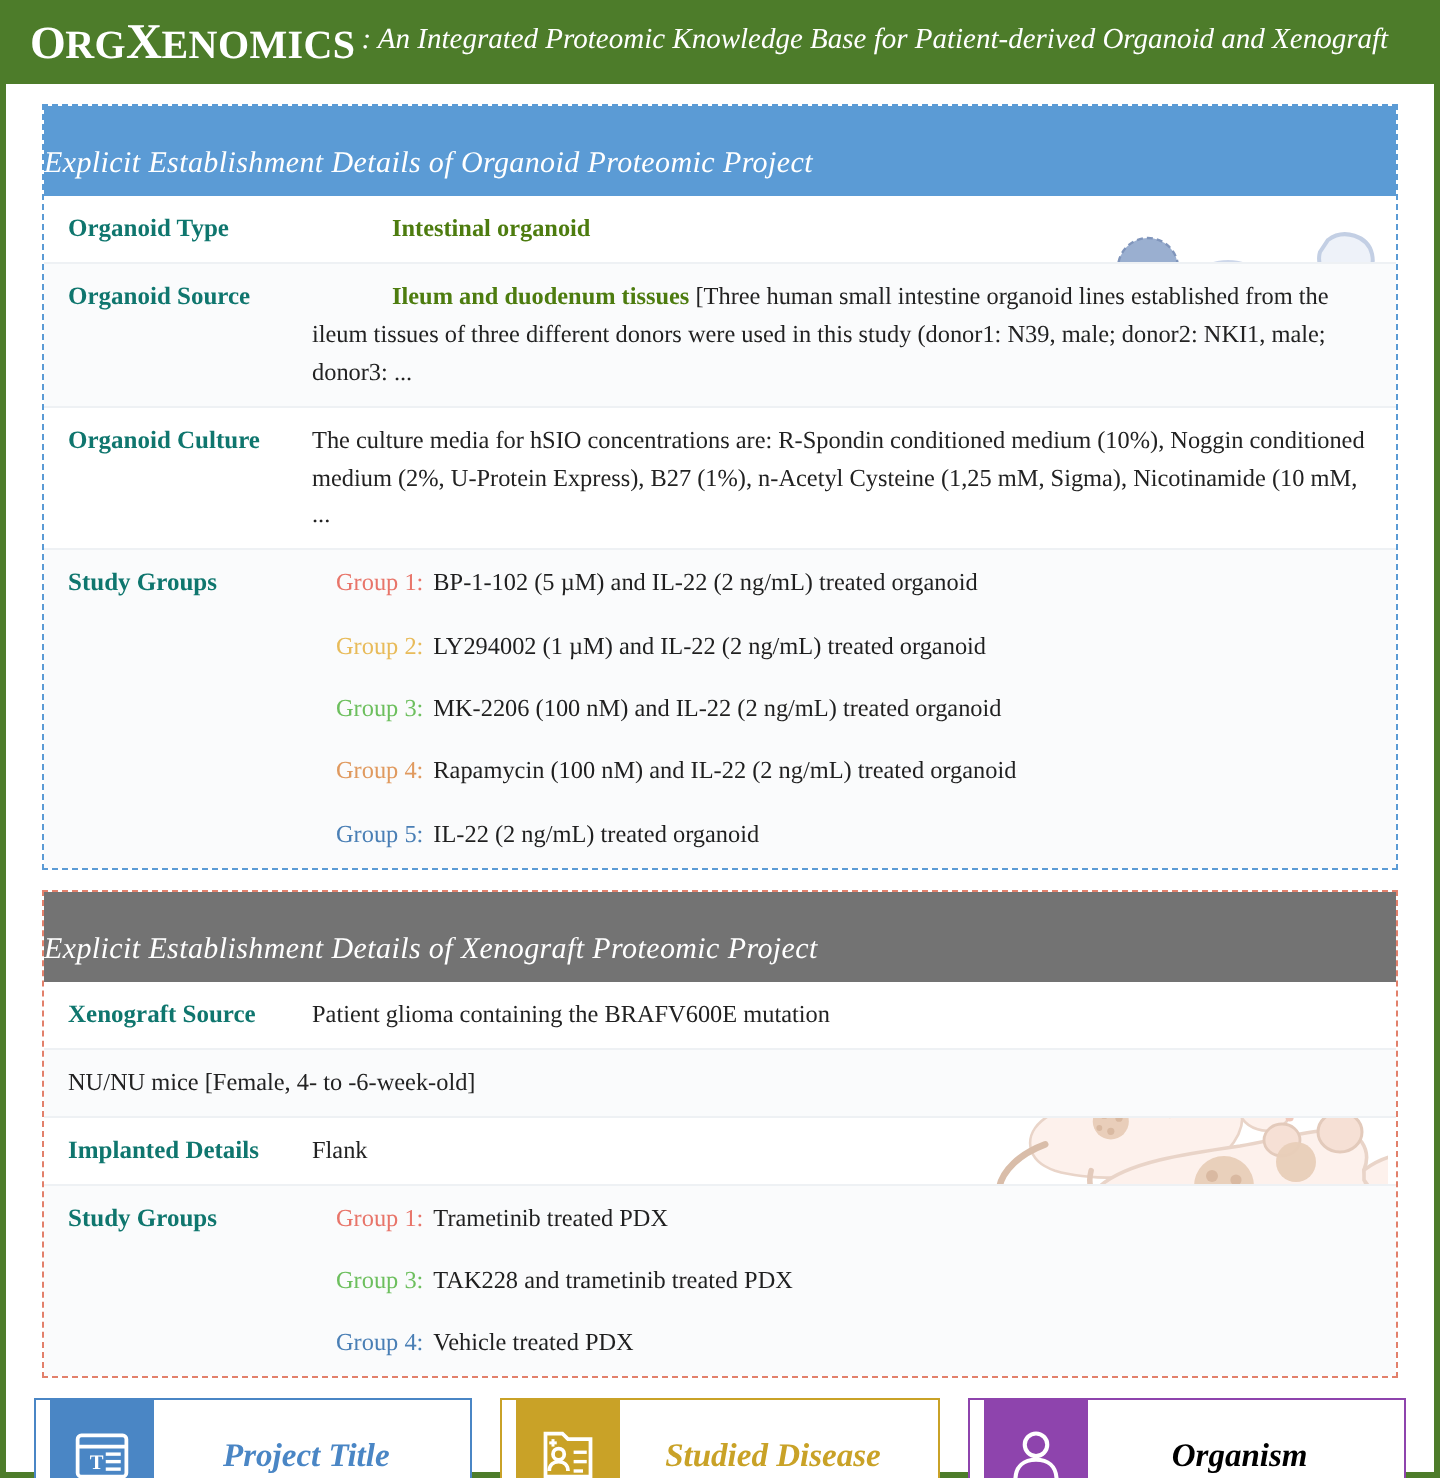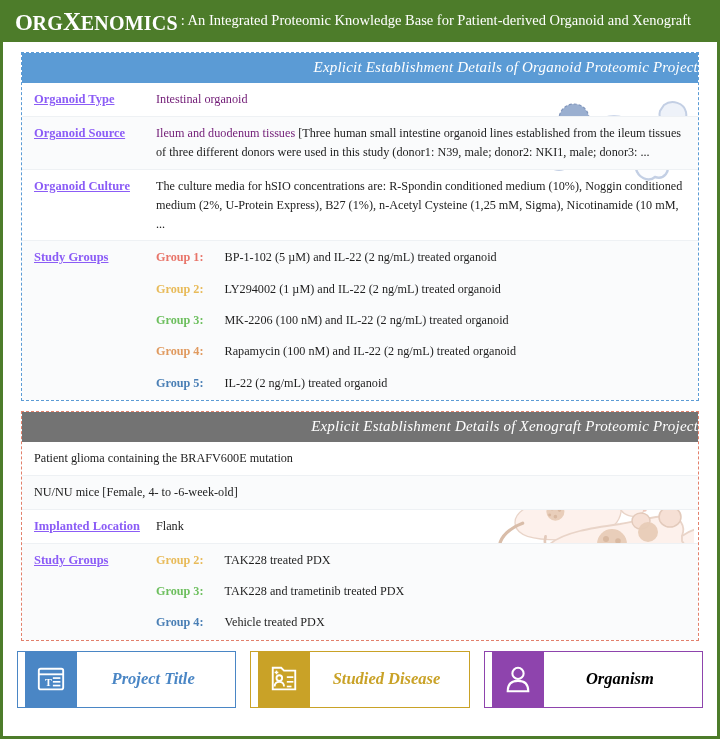--- a/index.html
+++ b/index.html
@@ -42,37 +42,38 @@
     letter-spacing: -0.3px;
   }
   .logo .big { font-size: 23px; line-height: 1; }
   .logo .small { font-size: 20px; line-height: 1; letter-spacing: 0.2px; }
   .logo .xmark { font-size: 25px; line-height: 1; font-weight: bold; }
   #header .subtitle {
     font-size: 14.5px;
     font-family: "Liberation Serif", serif;
     margin-left: 3px;
     padding-bottom: 1px;
+    font-style: italic;
   }
 
   
   .panel {
     margin: 10px 18px 0 18px;
     background: #fff;
   }
   .panel-organoid { border: 1.5px dashed #5b9bd5; }
   .panel-xenograft { border: 1.5px dashed #e2806b; }
 
   .panel-title {
     font-family: "Liberation Serif", serif;
     font-style: italic;
     font-size: 15px;
     color: #ffffff;
-    text-align: right;
-    padding: 6px 0 7px 0;
+    text-align: left;
+    padding: 21px 0 7px 0;
     letter-spacing: 0.2px;
   }
   .title-organoid { background: #5b9bd5; }
   .title-xenograft { background: #737373; }
 
   .rows { position: relative; }
 
   .row {
     display: flex;
     align-items: flex-start;
@@ -83,44 +84,43 @@
   }
   .row:last-child { border-bottom: none; }
   .row.alt { background: #fafbfc; }
 
   .row-label {
     width: 122px;
     flex: 0 0 122px;
     font-family: "Liberation Serif", serif;
     font-weight: bold;
     font-size: 12.5px;
-    color: #8b5cf6;
+    color: #0f766e;
     line-height: 1.45;
-    text-decoration: underline;
   }
   .row-value {
     flex: 1;
     font-family: "Liberation Serif", serif;
     font-size: 12.2px;
     color: #222;
     line-height: 1.55;
   }
-  .hl-blue { color: #701a75; font-weight: normal; }
-
-  
-  .row-groups { padding-top: 7px; padding-bottom: 8px; }
+  .hl-blue { color: #4d7c0f; font-weight: bold; margin-left: 40px; }
+
+  
+  .row-groups { padding-top: 7px; padding-bottom: 8px; gap: 12px; }
   .group-list { flex: 1; }
   .group-line {
     font-size: 12.2px;
     line-height: 1.5;
     margin-bottom: 13px;
     white-space: nowrap;
   }
   .group-line:last-child { margin-bottom: 0; }
-  .group-tag { font-weight: bold; margin-right: 21px; }
+  .group-tag { font-weight: normal; margin-right: 5px; }
   .group-text { color: #1f1f1f; }
 
   
   .art {
     position: absolute;
     z-index: 1;
     pointer-events: none;
   }
   #organoid-art { right: 6px; top: 14px; }
   #mice-art { right: 4px; top: -42px; }
@@ -304,36 +304,37 @@
                 <circle cx="73" cy="53" r="2.4"></circle>
               <circle cx="90" cy="55" r="2.2"></circle>
             </g>
             <path d="M58 84 C55 94 58 101 64 104" stroke="#e3cabb" stroke-width="4" fill="none" stroke-linecap="round"></path>
             <path d="M106 84 C106 94 109 101 115 103" stroke="#e3cabb" stroke-width="4" fill="none" stroke-linecap="round"></path>
           </g>
         </svg>
       </div>
 
       <div class="row">
+        <div class="row-label">Xenograft Source</div>
         <div class="row-value">Patient glioma containing the BRAFV600E mutation</div>
       </div>
 
       <div class="row alt">
         <div class="row-value">NU/NU mice [Female, 4- to -6-week-old]</div>
       </div>
 
       <div class="row">
-        <div class="row-label">Implanted Location</div>
+        <div class="row-label">Implanted Details</div>
         <div class="row-value">Flank</div>
       </div>
 
       <div class="row row-groups alt">
         <div class="row-label">Study Groups</div>
         <div class="group-list">
-          <div class="group-line"><span class="group-tag" style="color:#e8bb5a">Group 2:</span><span class="group-text">TAK228 treated PDX</span></div>
+          <div class="group-line"><span class="group-tag" style="color:#e8756a">Group 1:</span><span class="group-text">Trametinib treated PDX</span></div>
           <div class="group-line"><span class="group-tag" style="color:#6dbf5e">Group 3:</span><span class="group-text">TAK228 and trametinib treated PDX</span></div>
           <div class="group-line"><span class="group-tag" style="color:#4a7fb5">Group 4:</span><span class="group-text">Vehicle treated PDX</span></div>
         </div>
       </div>
 
     </div>
   </div>
 
   <div id="buttons">
 

